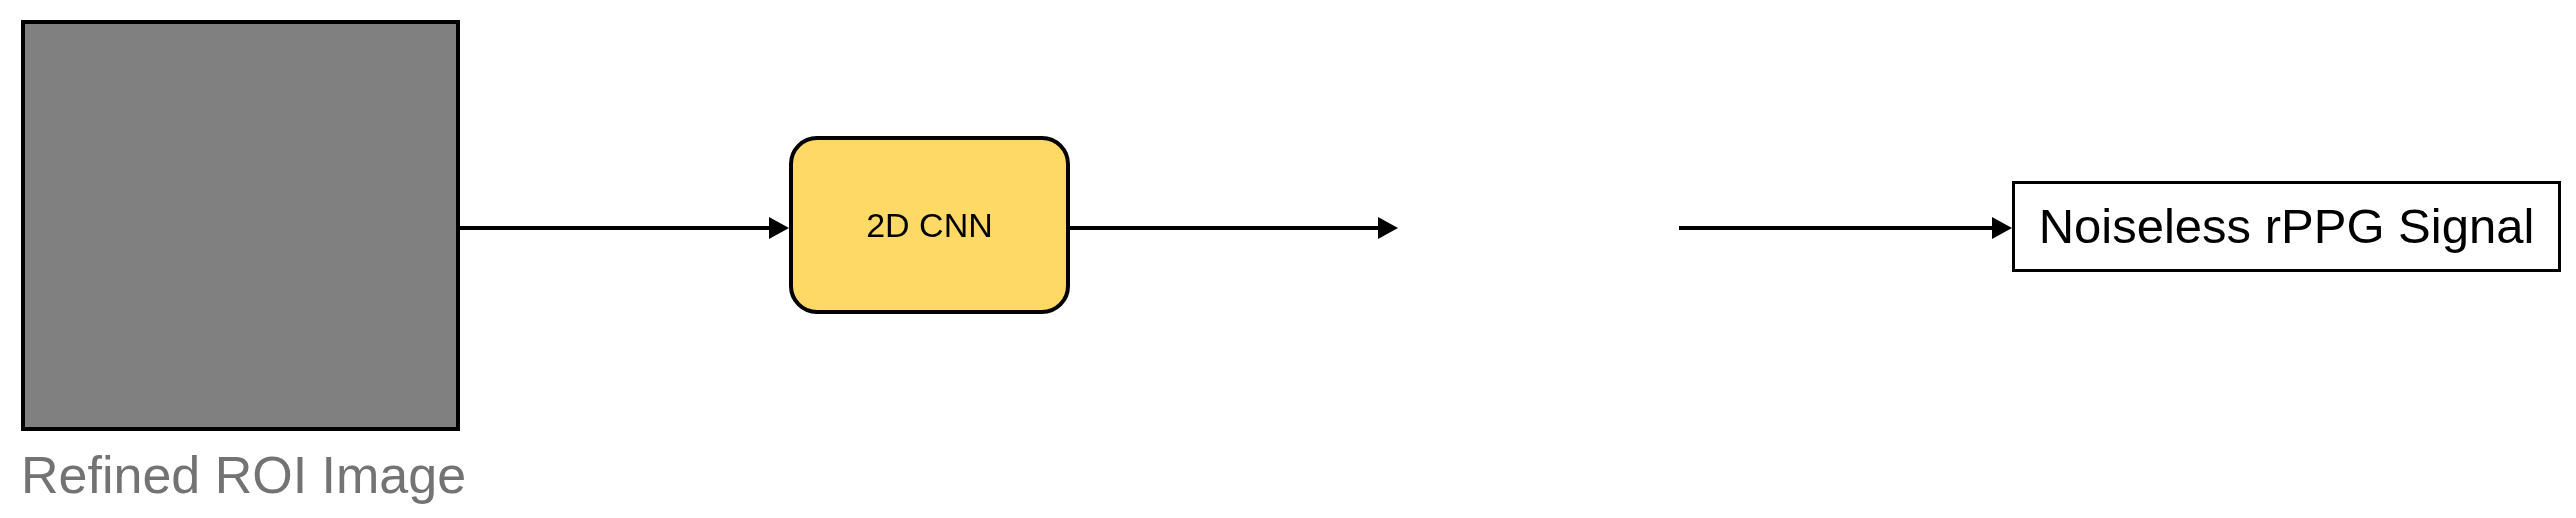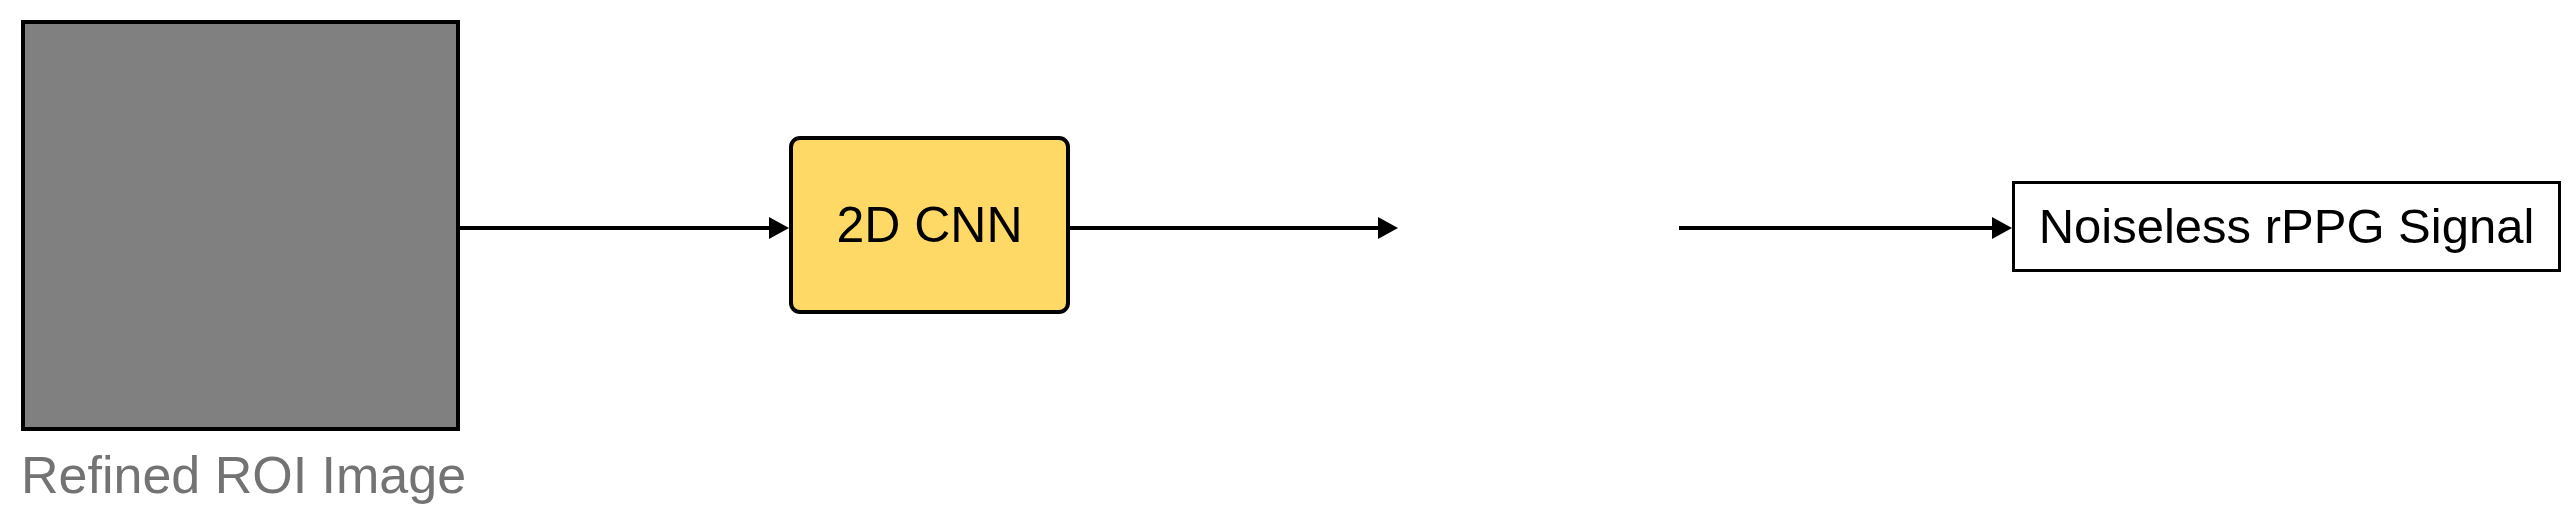--- a/index.html
+++ b/index.html
@@ -37,22 +37,22 @@
     left: 21px;
     top: 448px;
     width: 439px;
     text-align: center;
     font-size: 52px;
     line-height: 1.05;
     white-space: nowrap;
   }
   .process-box {
     border: 4px solid #000000;
-    border-radius: 11px;
-    font-size: 50px;
+    border-radius: 28px;
+    font-size: 34px;
   }
   .cnn-box {
     left: 789px;
     top: 136px;
     width: 281px;
     height: 178px;
   }
   .gan-box {
     left: 1398px;
     top: 136px;

